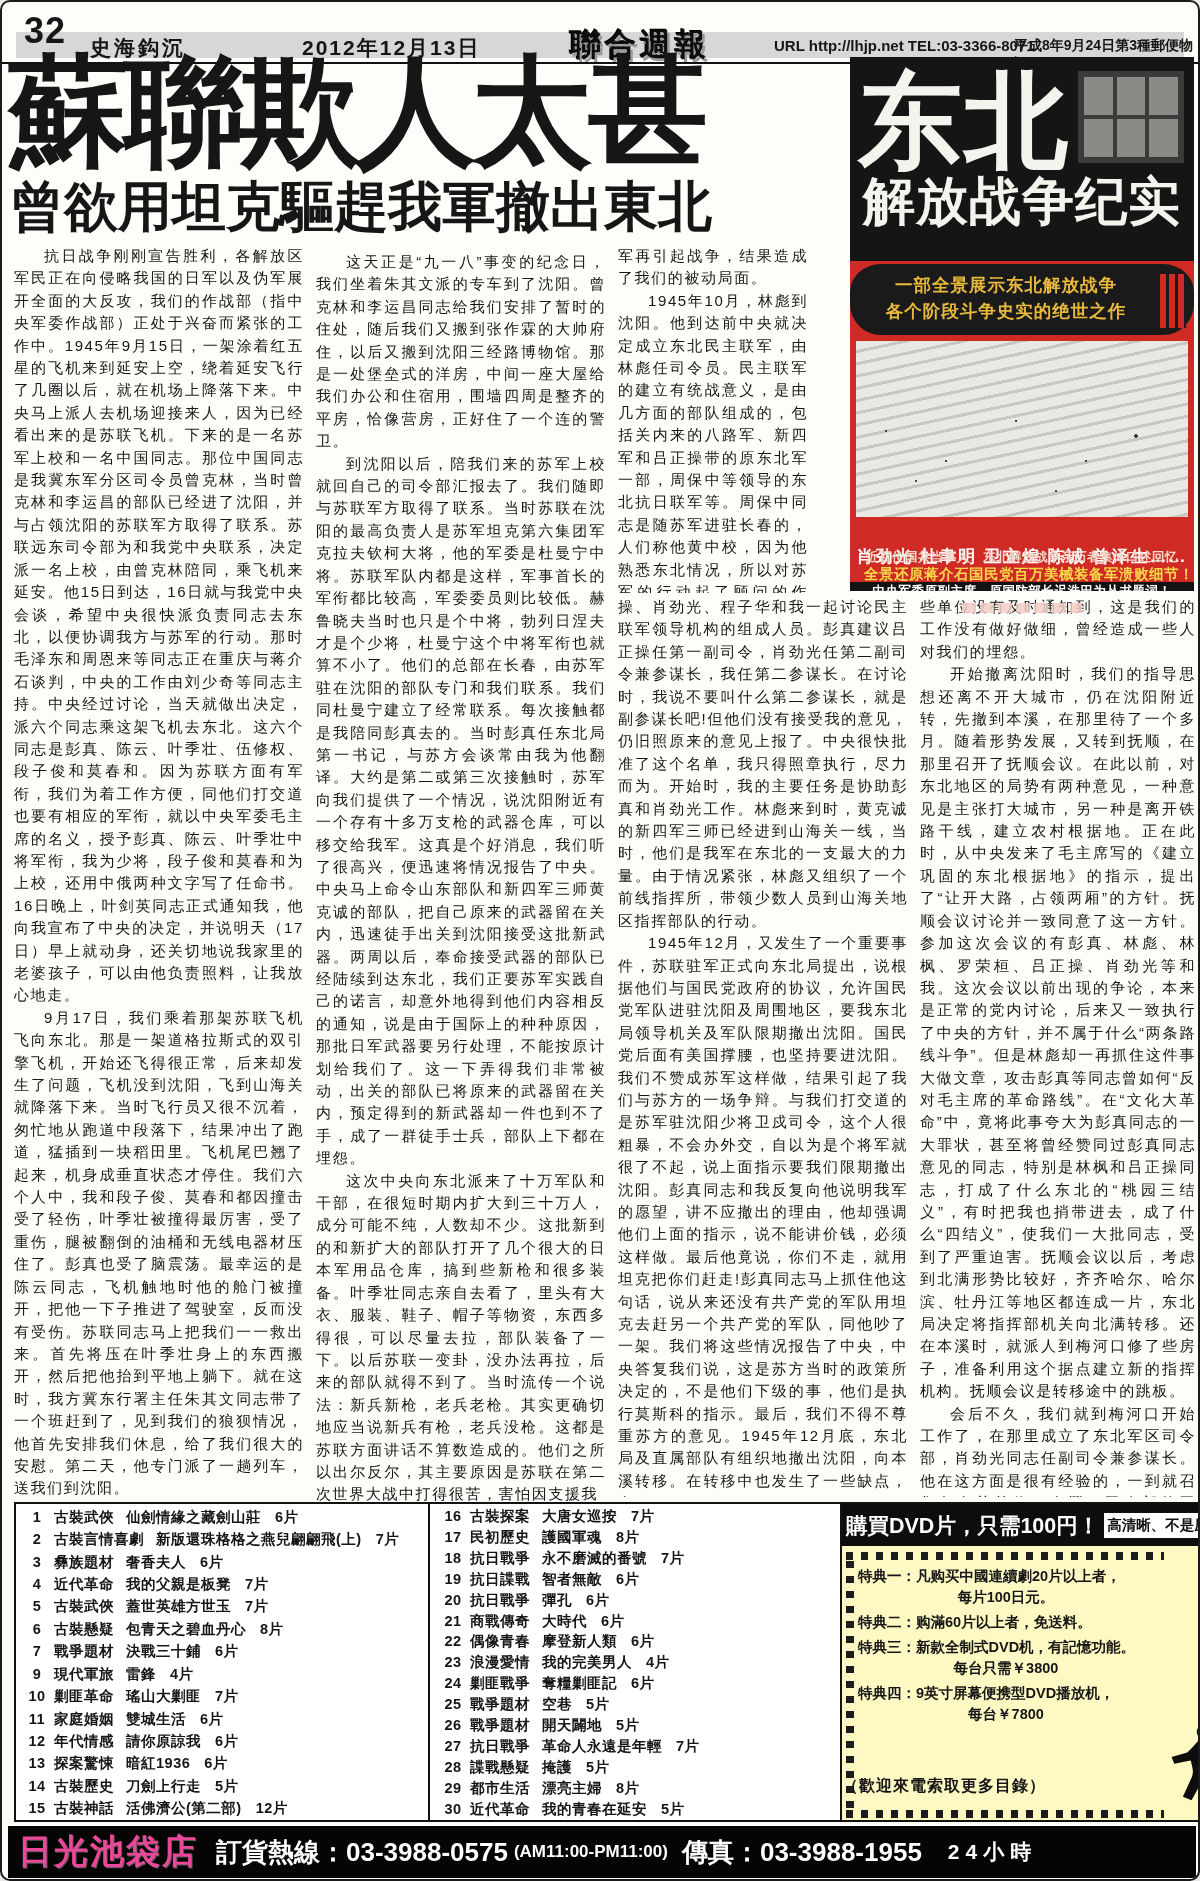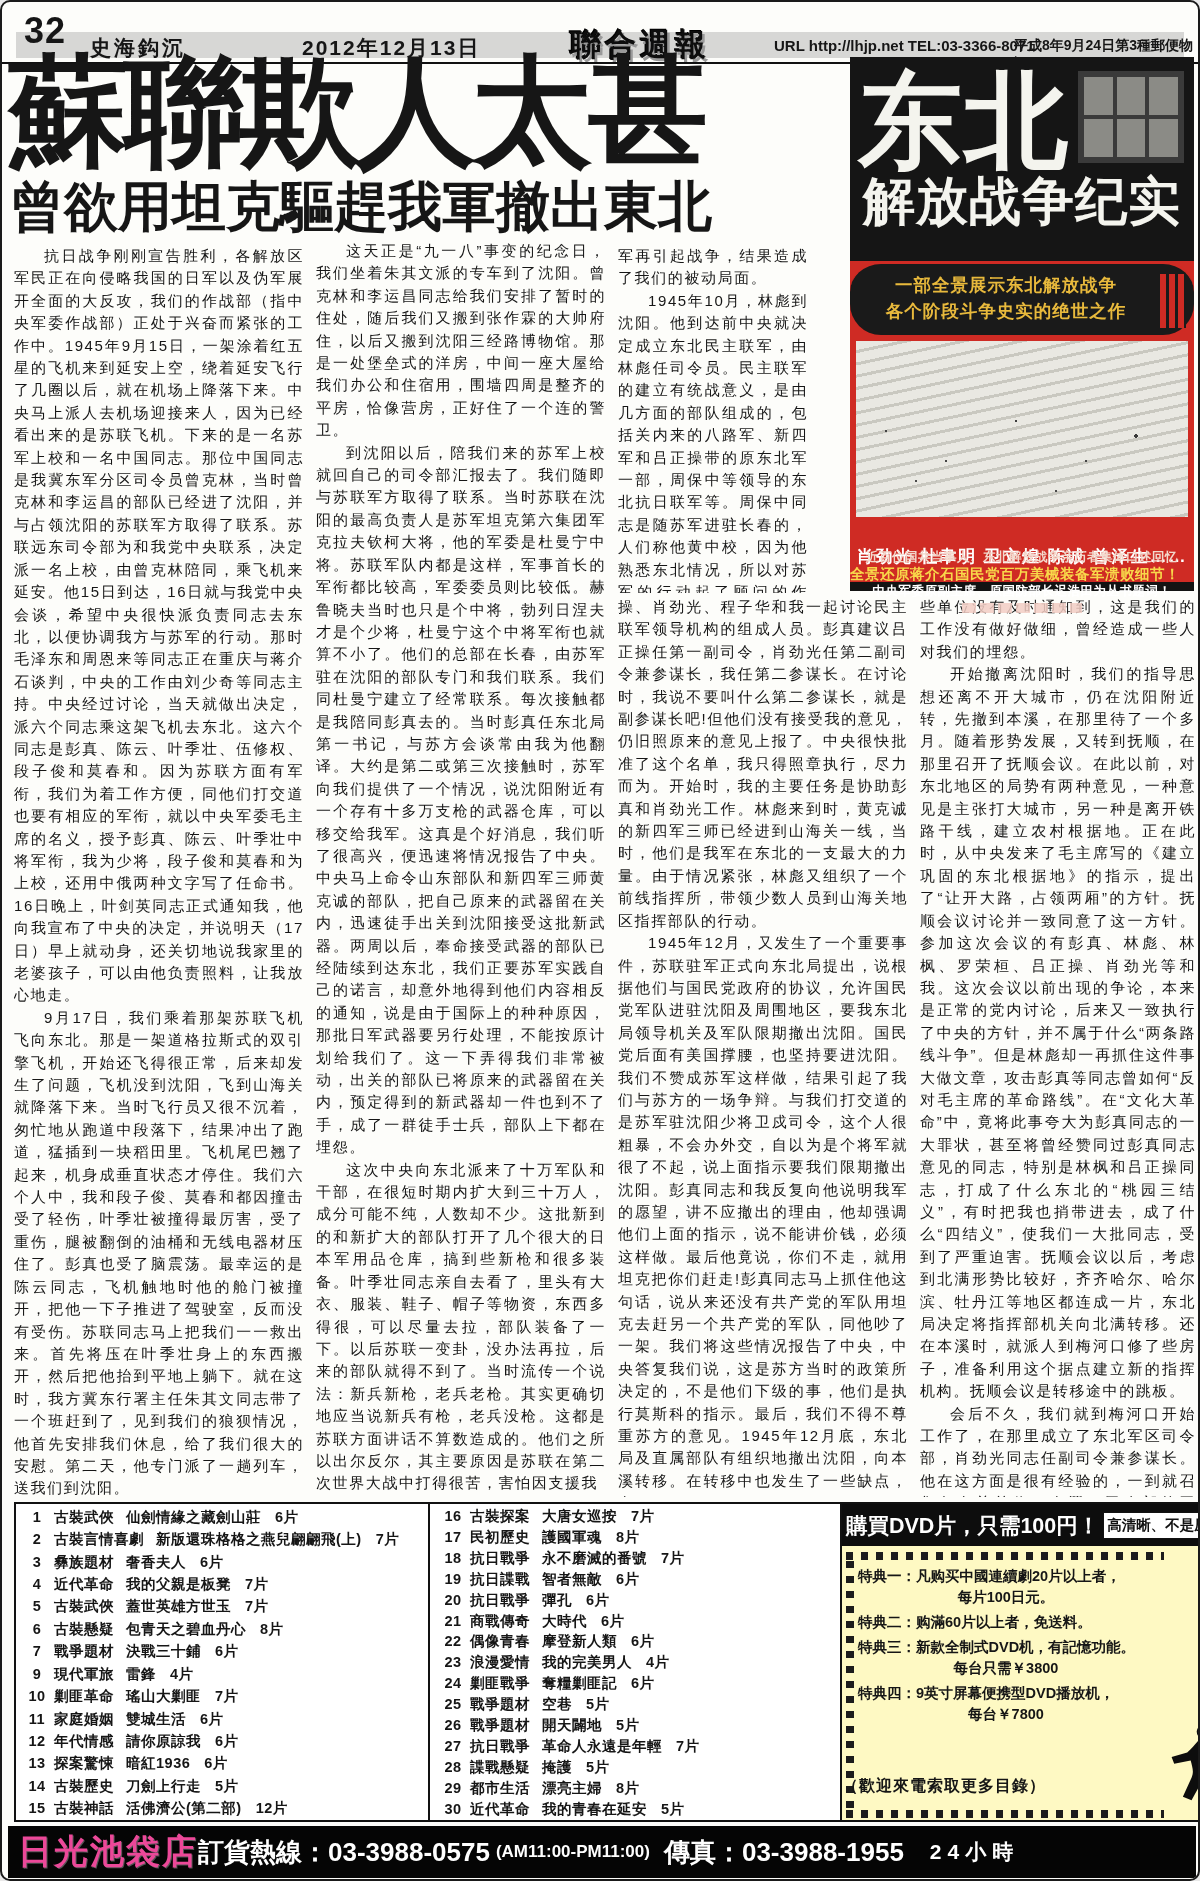--- a/index.html
+++ b/index.html
@@ -20,21 +20,21 @@
   .headline{position:absolute;left:6px;top:50px;width:740px;font-size:120px;line-height:1.0;
             font-weight:900;font-family:"DejaVu Sans","Liberation Sans",sans-serif;
             letter-spacing:-4px;white-space:nowrap;}
   .subheadline{position:absolute;left:8px;top:178px;width:745px;font-size:54px;line-height:1.0;
             font-weight:900;font-family:"DejaVu Sans","Liberation Sans",sans-serif;letter-spacing:0px;white-space:nowrap;}
   
   .col{position:absolute;overflow:hidden;text-align:justify;}
   .col p.para{margin:0;text-indent:2em;font-size:15px;line-height:22.4px;letter-spacing:1.6px;}
   .col p.para.noindent{text-indent:0;}
   #col1{left:12px;  top:243px;width:290px;height:1252px;}
-  #col2{left:314px; top:238px;width:290px;height:1252px;}
+  #col2{left:314px; top:249px;width:290px;height:1252px;}
   #col3a{left:616px;top:243px;width:190px;height:348px;}
   #col3b{left:616px;top:594px;width:290px;height:901px;}
   #col4{left:918px; top:594px;width:276px;height:901px;}
   
   .bookad{position:absolute;left:848px;top:55px;width:344px;height:534px;background:#cf2b24;
           border-bottom:9px solid #131313;box-sizing:border-box;}
   .ba-black{position:absolute;left:0;top:0;width:100%;height:204px;background:#151515;}
   .ba-title1{position:absolute;left:8px;top:12px;font-size:104px;font-weight:900;color:#f4f4ee;
              font-family:"DejaVu Sans",sans-serif;letter-spacing:2px;line-height:1;}
   .ba-photo-sm{position:absolute;right:10px;top:14px;width:106px;height:92px;background:#3a3a3a;
@@ -56,21 +56,21 @@
              radial-gradient(3px 3px at 230px 120px,#444 40%,transparent 45%),
              radial-gradient(4px 4px at 280px 95px,#3a3a3a 40%,transparent 45%),
              radial-gradient(3px 3px at 60px 140px,#4a4a4a 40%,transparent 45%),
              radial-gradient(3px 3px at 200px 150px,#4a4a4a 40%,transparent 45%),
              repeating-linear-gradient(168deg,#e9e8e2 0 9px,#c9c8c0 9px 12px),
              linear-gradient(#f0efe9,#bdbcb4);}
   .ba-names{position:absolute;left:0;top:488px;width:100%;text-align:center;color:#fff;
             font-size:17px;font-weight:900;letter-spacing:2px;}
   .ba-line2{position:absolute;left:0;top:492px;width:100%;text-align:center;color:#f3d9cd;
             font-size:12.5px;font-weight:700;letter-spacing:0.5px;}
-  .ba-line3{position:absolute;left:0;top:508px;width:100%;text-align:left;color:#f8d84a;
+  .ba-line3{position:absolute;left:0;top:508px;width:100%;text-align:right;color:#f8d84a;
             font-size:14.5px;font-weight:900;letter-spacing:0.5px;}
   .ba-line4{position:absolute;left:0;top:526px;width:100%;text-align:center;color:#fff;
             font-size:12.5px;font-weight:700;letter-spacing:0.5px;}
   .ba-pub{position:absolute;left:50%;top:546px;transform:translateX(-50%);width:120px;height:10px;
           background:repeating-linear-gradient(90deg,#f2cdc4 0 14px,transparent 14px 18px);opacity:.85;}
   
   .dvd-box{position:absolute;left:12px;top:1500px;width:852px;height:320px;border:2px solid #111;
            box-sizing:border-box;background:#fff;}
   .dvd-divider{position:absolute;left:412px;top:0;width:2px;height:100%;background:#111;}
   .dvd-col{position:absolute;top:2px;height:314px;display:flex;flex-direction:column;justify-content:space-around;}
@@ -97,21 +97,21 @@
   .dvdad-body{position:absolute;left:16px;top:58px;width:296px;font-size:14.5px;font-weight:900;line-height:21px;}
   .tedian{margin:4px 0;}
   .tedian .cont{display:block;text-align:center;}
   .dvdad-foot{position:absolute;left:0;top:272px;width:100%;text-align:left;font-size:16px;font-weight:900;letter-spacing:1px;}
   .dancer{position:absolute;right:10px;top:216px;width:52px;height:86px;}
   
   .storebar{position:absolute;left:6px;top:1824px;width:1188px;height:52px;background:#050505;
             display:flex;align-items:center;color:#fff;white-space:nowrap;overflow:hidden;}
   .sb-store{font-size:34px;font-weight:900;letter-spacing:2px;margin-left:10px;color:#ec4899;
             text-shadow:1px 1px 0 #555;}
-  .sb-hotline{font-size:26px;font-weight:900;margin-left:0;}
+  .sb-hotline{font-size:26px;font-weight:900;margin-left:18px;}
   .sb-hours{font-size:17px;font-weight:700;margin-left:6px;}
   .sb-fax{font-size:26px;font-weight:900;margin-left:14px;}
   .sb-24{font-size:21px;font-weight:700;margin-left:26px;letter-spacing:6px;}
 </style>
 </head>
 <body>
 
 <div class="page">
 
   <div class="hdr-band"></div>

